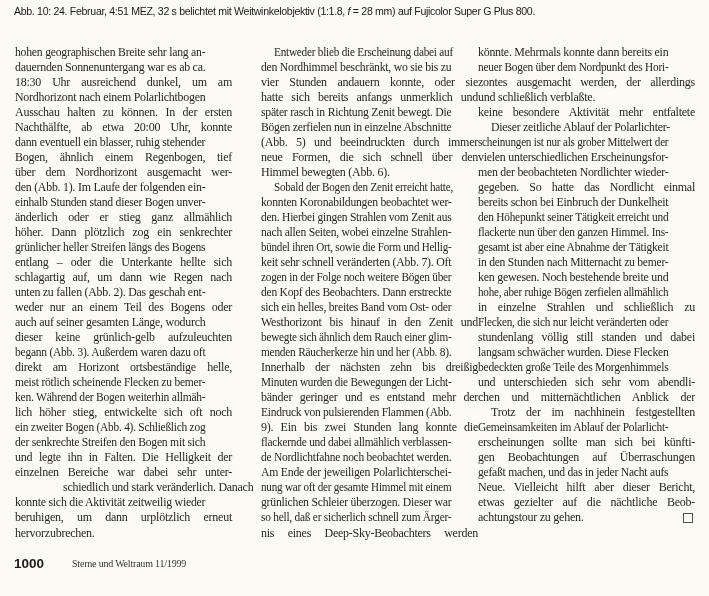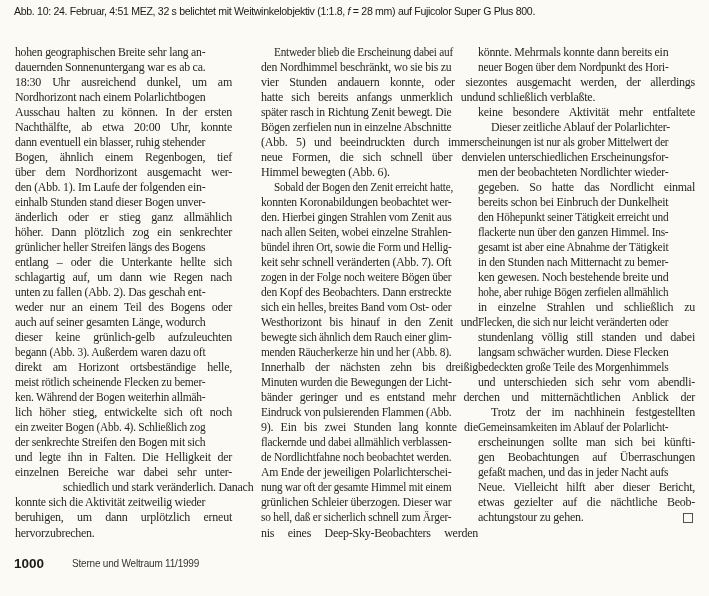--- a/index.html
+++ b/index.html
@@ -38,21 +38,21 @@
   }
   .footer {
     position: absolute; top: 556px; left: 14px;
     display: flex; align-items: center;
   }
   .page-number {
     font-family: "Liberation Sans", sans-serif; font-weight: bold;
     font-size: 13.5px; color: #1d1a18; width: 58px;
   }
   .journal {
-    font-family: Liberation Sans, sans-serif; font-size: 10px; color: #3a3530;
+    font-family: Liberation Serif, serif; font-size: 10px; color: #3a3530;
     letter-spacing: -0.2px;
   }
 </style>
 </head>
 <body>
 
 <div class="caption"><span>Abb. 10: 24. Februar, 4:51 MEZ, 32 s  belichtet mit Weitwinkelobjektiv (1:1.8, </span><i>f</i><span> = 28 mm) auf Fujicolor Super G Plus 800.</span></div>
 
 <div class="col col1">
     <span class="line"><span style="display: inline-block; transform: scaleX(0.97789); transform-origin: left center;">hohen geographischen Breite sehr lang an-</span></span>

